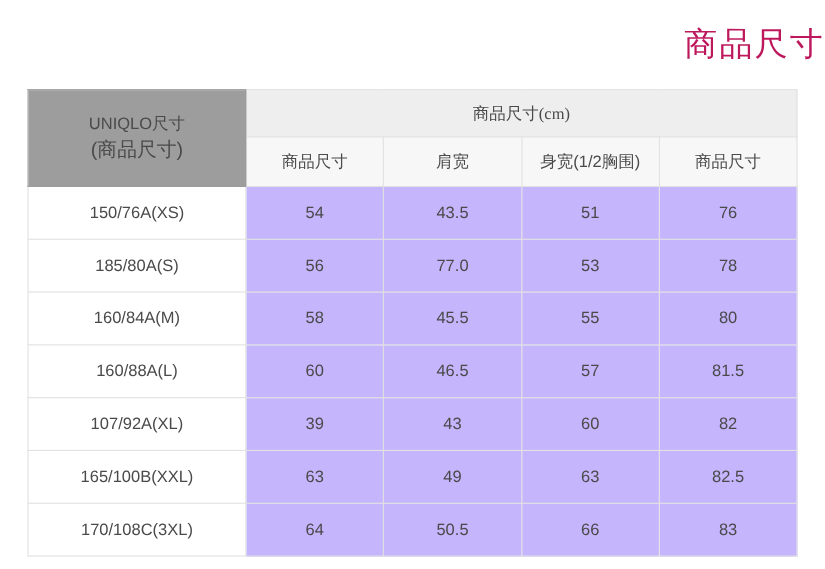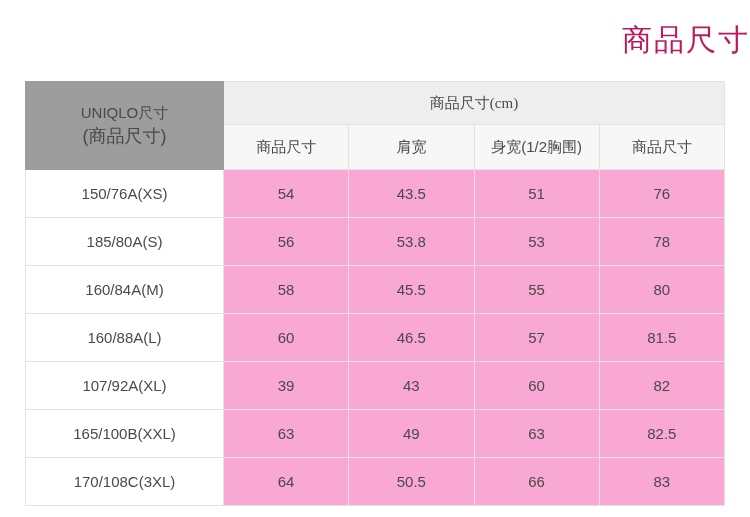--- a/index.html
+++ b/index.html
@@ -76,21 +76,21 @@
   }
   .row-label {
     height: 45px;
     background: #ffffff;
     font-size: 15px;
     color: #4a4a4a;
     margin-top: 13px;
   }
   .row-val {
     height: 45px;
-    background: #f9a8d4;
+    background: #c4b5fd;
     font-size: 15px;
     color: #4a4a4a;
   }
 </style>
 </head>
 <body>
 
 <div class="page">
 
   <h1 class="page-title">商品尺寸</h1>
@@ -116,21 +116,21 @@
         <tr>
           <td class="row-label">150/76A(XS)</td>
           <td class="row-val">54</td>
           <td class="row-val">43.5</td>
           <td class="row-val">51</td>
           <td class="row-val">76</td>
         </tr>
         <tr>
           <td class="row-label">185/80A(S)</td>
           <td class="row-val">56</td>
-          <td class="row-val">53.8</td>
+          <td class="row-val">77.0</td>
           <td class="row-val">53</td>
           <td class="row-val">78</td>
         </tr>
         <tr>
           <td class="row-label">160/84A(M)</td>
           <td class="row-val">58</td>
           <td class="row-val">45.5</td>
           <td class="row-val">55</td>
           <td class="row-val">80</td>
         </tr>

